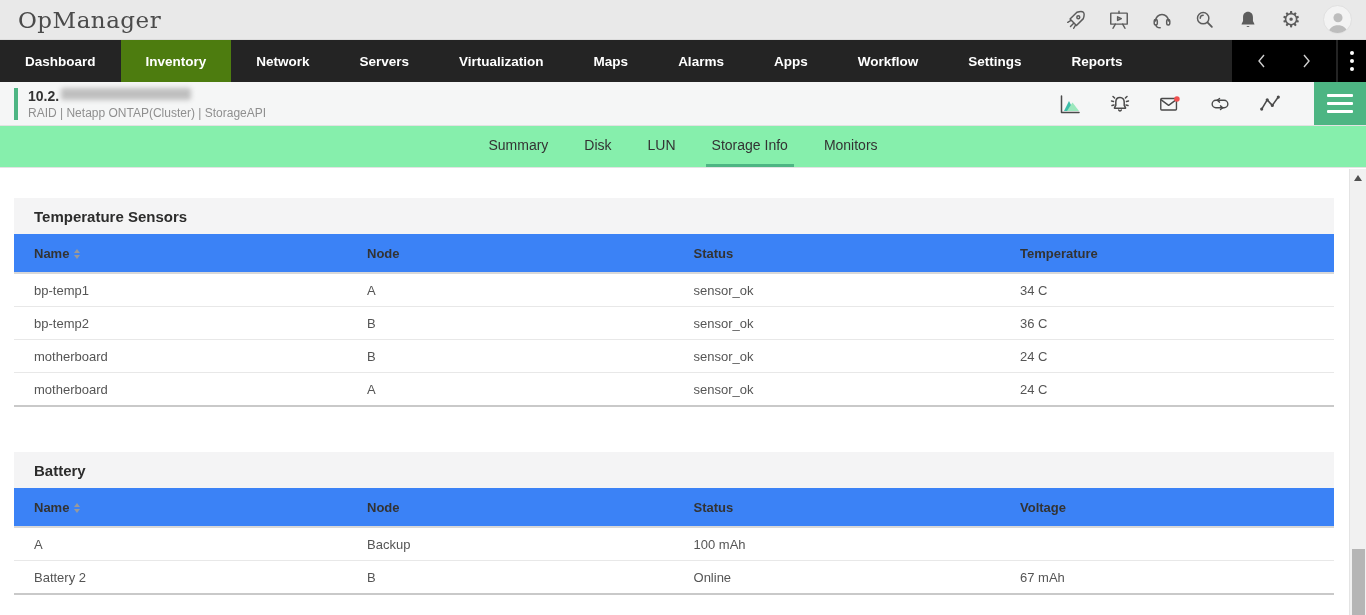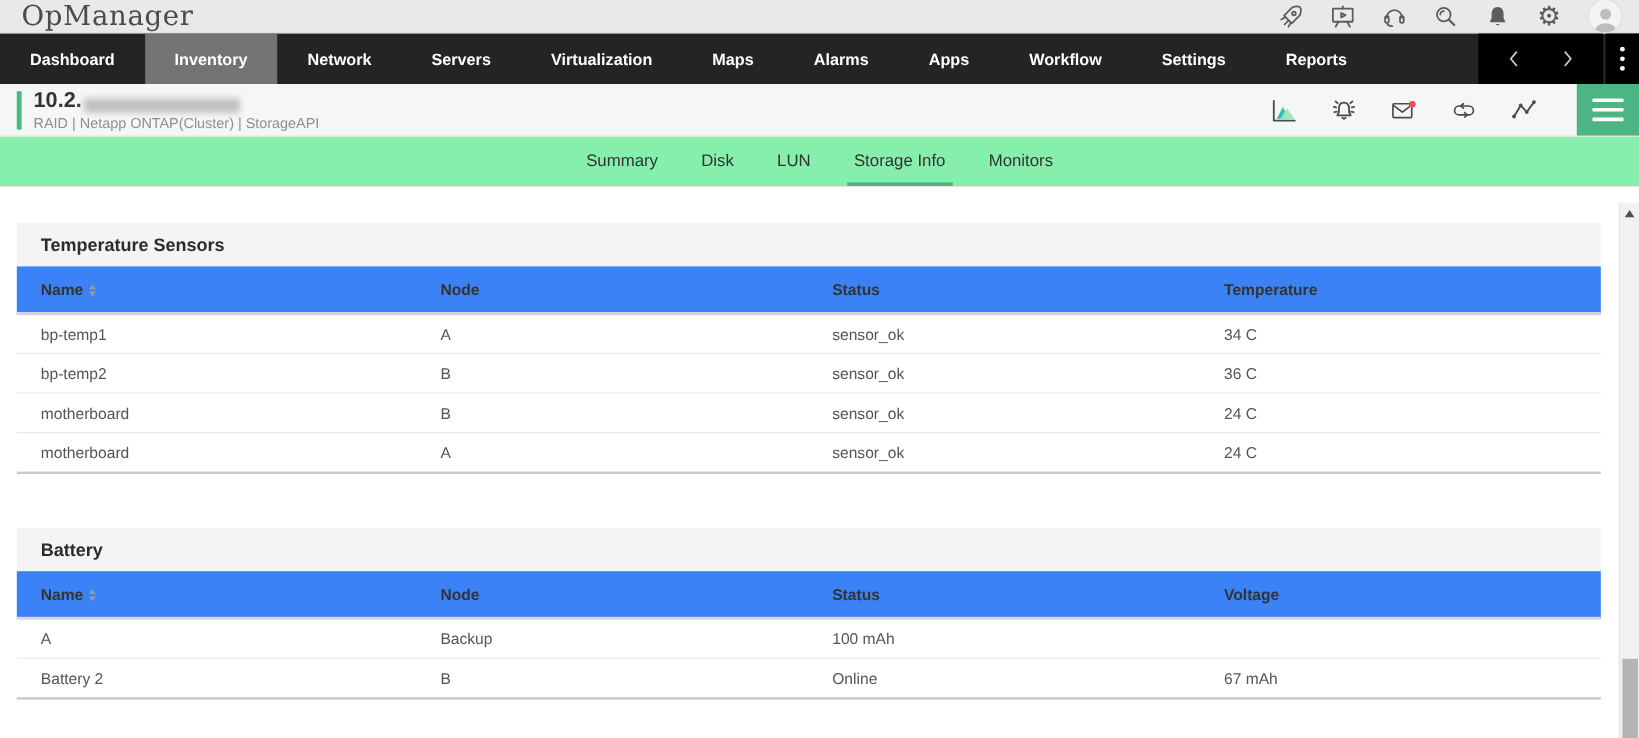--- a/index.html
+++ b/index.html
@@ -1,49 +1,49 @@
 <!DOCTYPE html>
 <html><head>
 <meta charset="utf-8">
 <style>
   * { margin:0; padding:0; box-sizing:border-box; }
   html,body { width:1366px; height:615px; overflow:hidden; background:#fff;
               font-family:"Liberation Sans", sans-serif; }
 
   
-  .top-header { height:28px; background:#e9e9e9; border-bottom:1px solid #dcdcdc;
+  .top-header { height:40px; background:#e9e9e9; border-bottom:1px solid #dcdcdc;
                 display:flex; align-items:center; padding:0 14px 0 18px; }
   .logo { font-family:"DejaVu Serif", serif; font-size:23px; color:#4b4b4b; letter-spacing:.5px; }
   .top-icons { margin-left:auto; display:flex; align-items:center; gap:21px; }
   .ticon { width:22px; height:22px; display:flex; align-items:center; justify-content:center; cursor:pointer; }
   .ticon svg { stroke:#5c5c5c; fill:none; stroke-width:1.6; stroke-linecap:round; stroke-linejoin:round; }
   .gear-glyph { font-size:22px; color:#5c5c5c; line-height:22px; }
   .avatar { width:29px; height:29px; border-radius:50%; background:#f3f3f3; display:flex;
             align-items:flex-end; justify-content:center; overflow:hidden; cursor:pointer;
             border:1px solid #e0e0e0; }
 
   
   .nav-bar { height:42px; background:#242424; display:flex; align-items:stretch; }
   .nav-item { color:#fff; font-size:13.5px; font-weight:600; padding:0 25px; display:flex;
               align-items:center; cursor:pointer; white-space:nowrap; }
-  .nav-item.active { background:#737373; }
+  .nav-item.active { background:#4d7c0f; }
   .nav-right { margin-left:auto; display:flex; align-items:stretch; }
   .chev-box { background:#000; display:flex; align-items:center; padding:0 8px; }
   .chev-btn { width:44px; height:100%; display:flex; align-items:center; justify-content:center; cursor:pointer; }
   .chev-btn svg { stroke:#cfcfcf; fill:none; stroke-width:1.4; }
   .kebab-box { background:#000; width:28px; margin-left:2px; display:flex; flex-direction:column;
                align-items:center; justify-content:center; gap:4px; cursor:pointer; }
   .kebab-box i { width:4px; height:4px; border-radius:50%; background:#fff; }
 
   
   .device-bar { height:44px; background:#f5f6f6; border-bottom:1px solid #e2e2e2;
                 display:flex; align-items:center; padding-left:14px; }
   .dev-accent { width:4px; height:32px; background:#4db583; margin-right:10px; }
   .dev-text { display:flex; flex-direction:column; justify-content:center; gap:2px; }
-  .dev-title { font-size:18px; font-weight:bold; color:#333; display:flex; align-items:flex-end; }
+  .dev-title { font-size:14px; font-weight:bold; color:#333; display:flex; align-items:flex-start; }
   .redacted { display:inline-block; width:130px; height:12px; margin-left:2px; border-radius:2px;
               background:#bfbfbf; filter:blur(2.5px); }
   .dev-meta { font-size:12px; color:#8f8f8f; }
   .dev-actions { margin-left:auto; display:flex; align-items:center; gap:26px; height:100%; }
   .dicon { width:24px; height:24px; display:flex; align-items:center; justify-content:center; cursor:pointer; }
   .dicon svg { stroke:#4a4a4a; fill:none; stroke-width:1.5; stroke-linecap:round; stroke-linejoin:round; }
   .menu-btn { width:52px; height:100%; background:#4db583; margin-left:6px; display:flex;
               flex-direction:column; align-items:center; justify-content:center; gap:5px; cursor:pointer; }
   .menu-btn i { width:26px; height:3px; background:#fff; border-radius:1px; }
 

